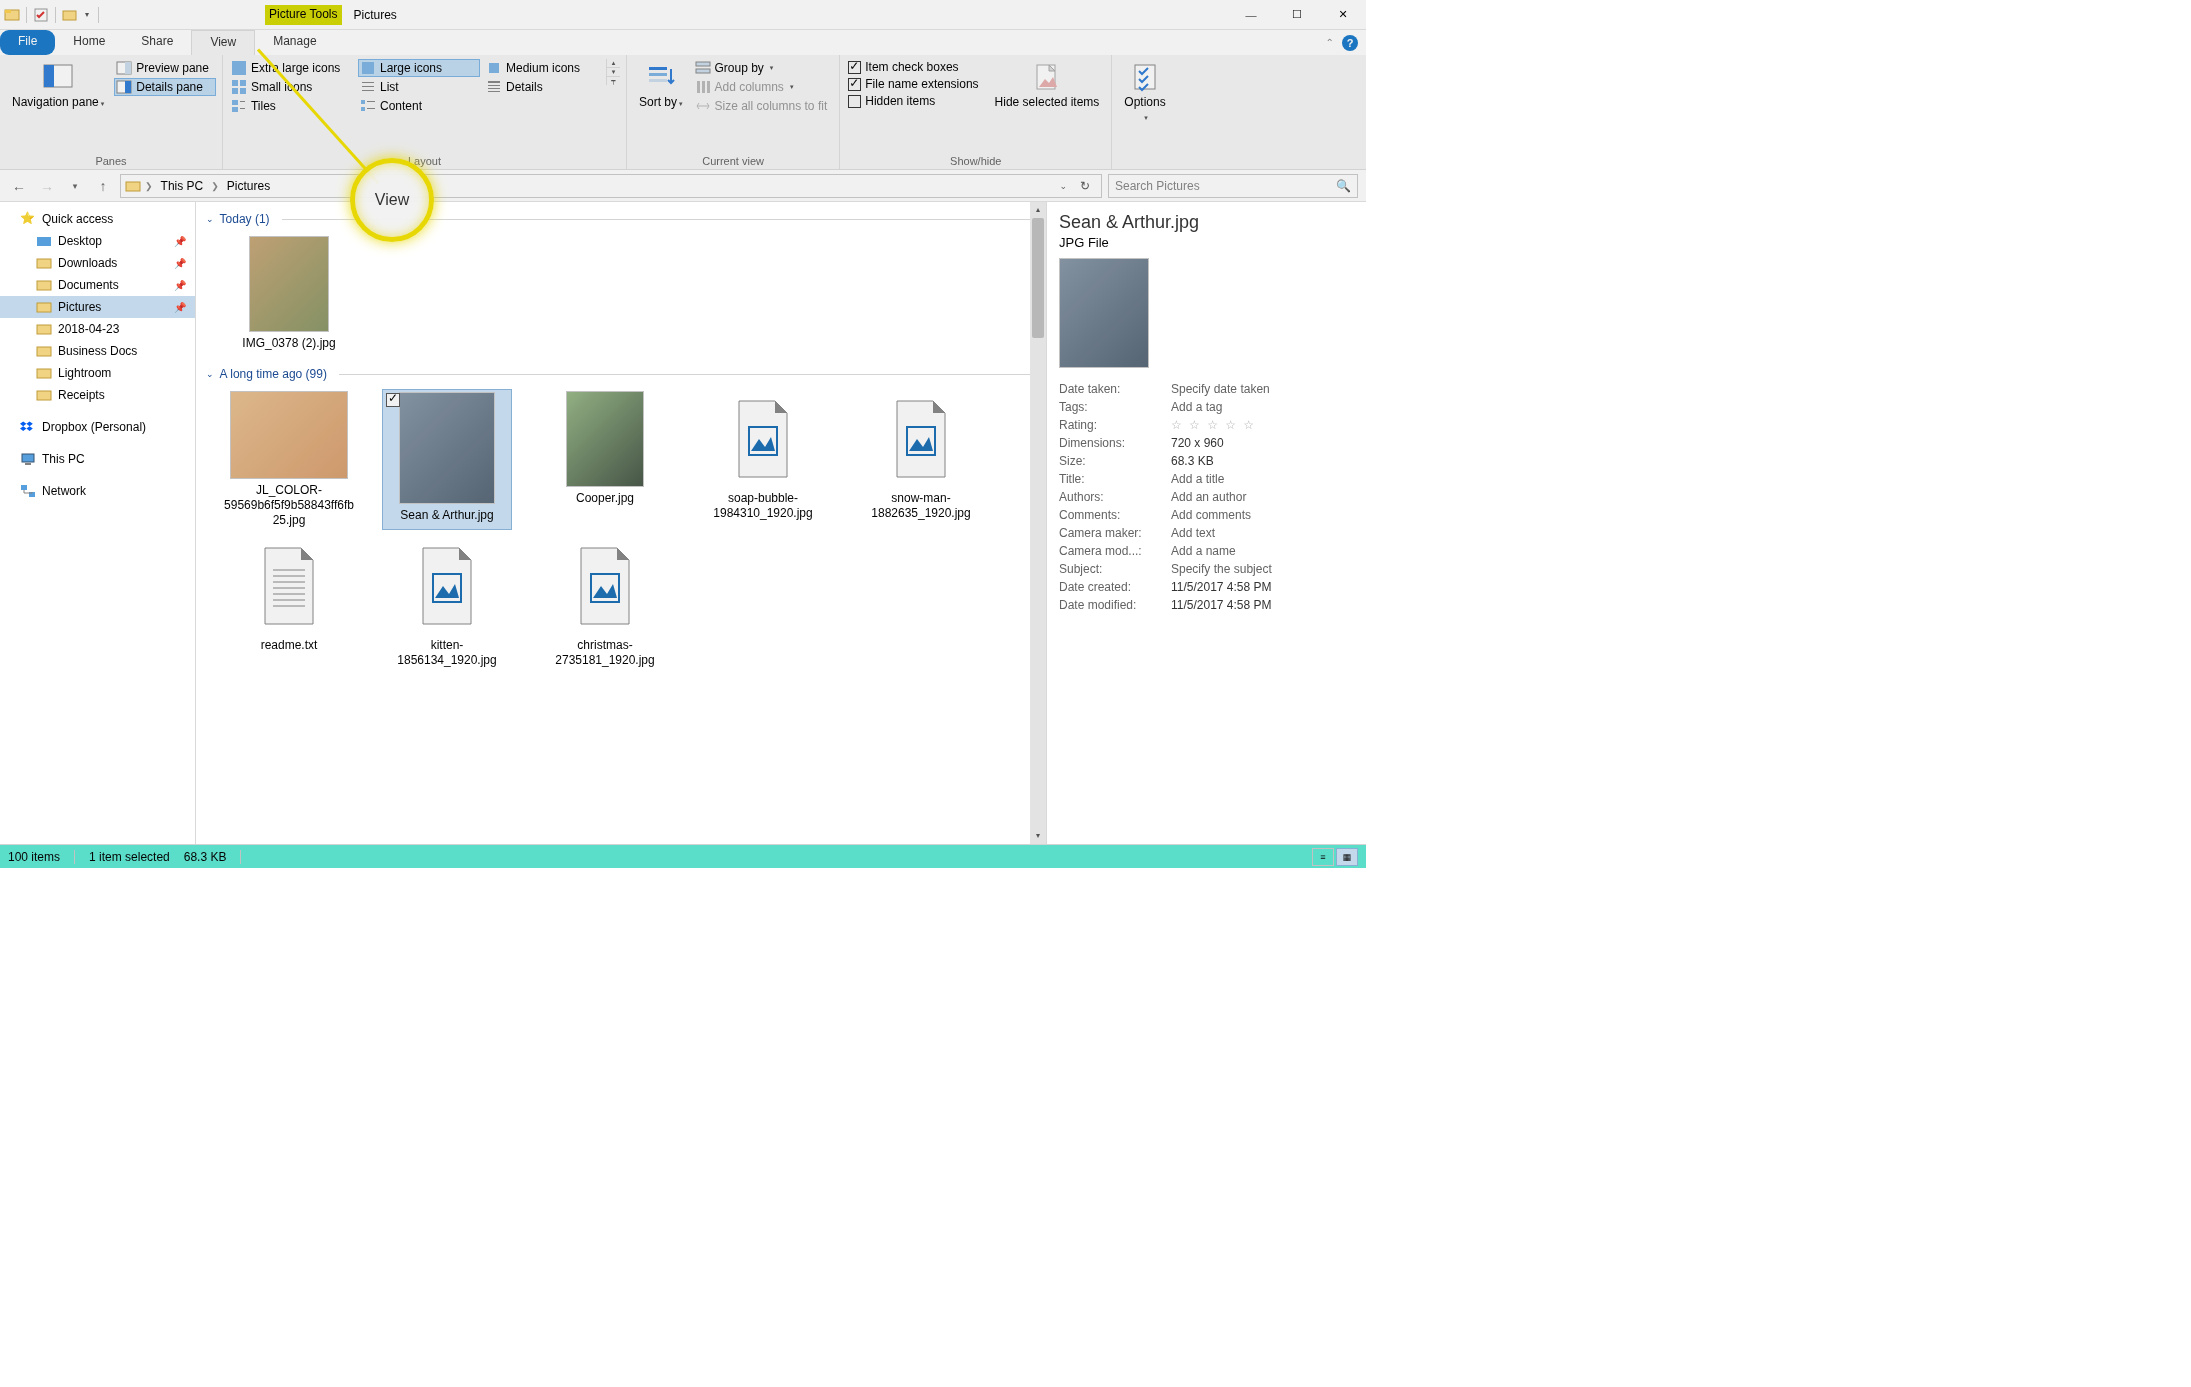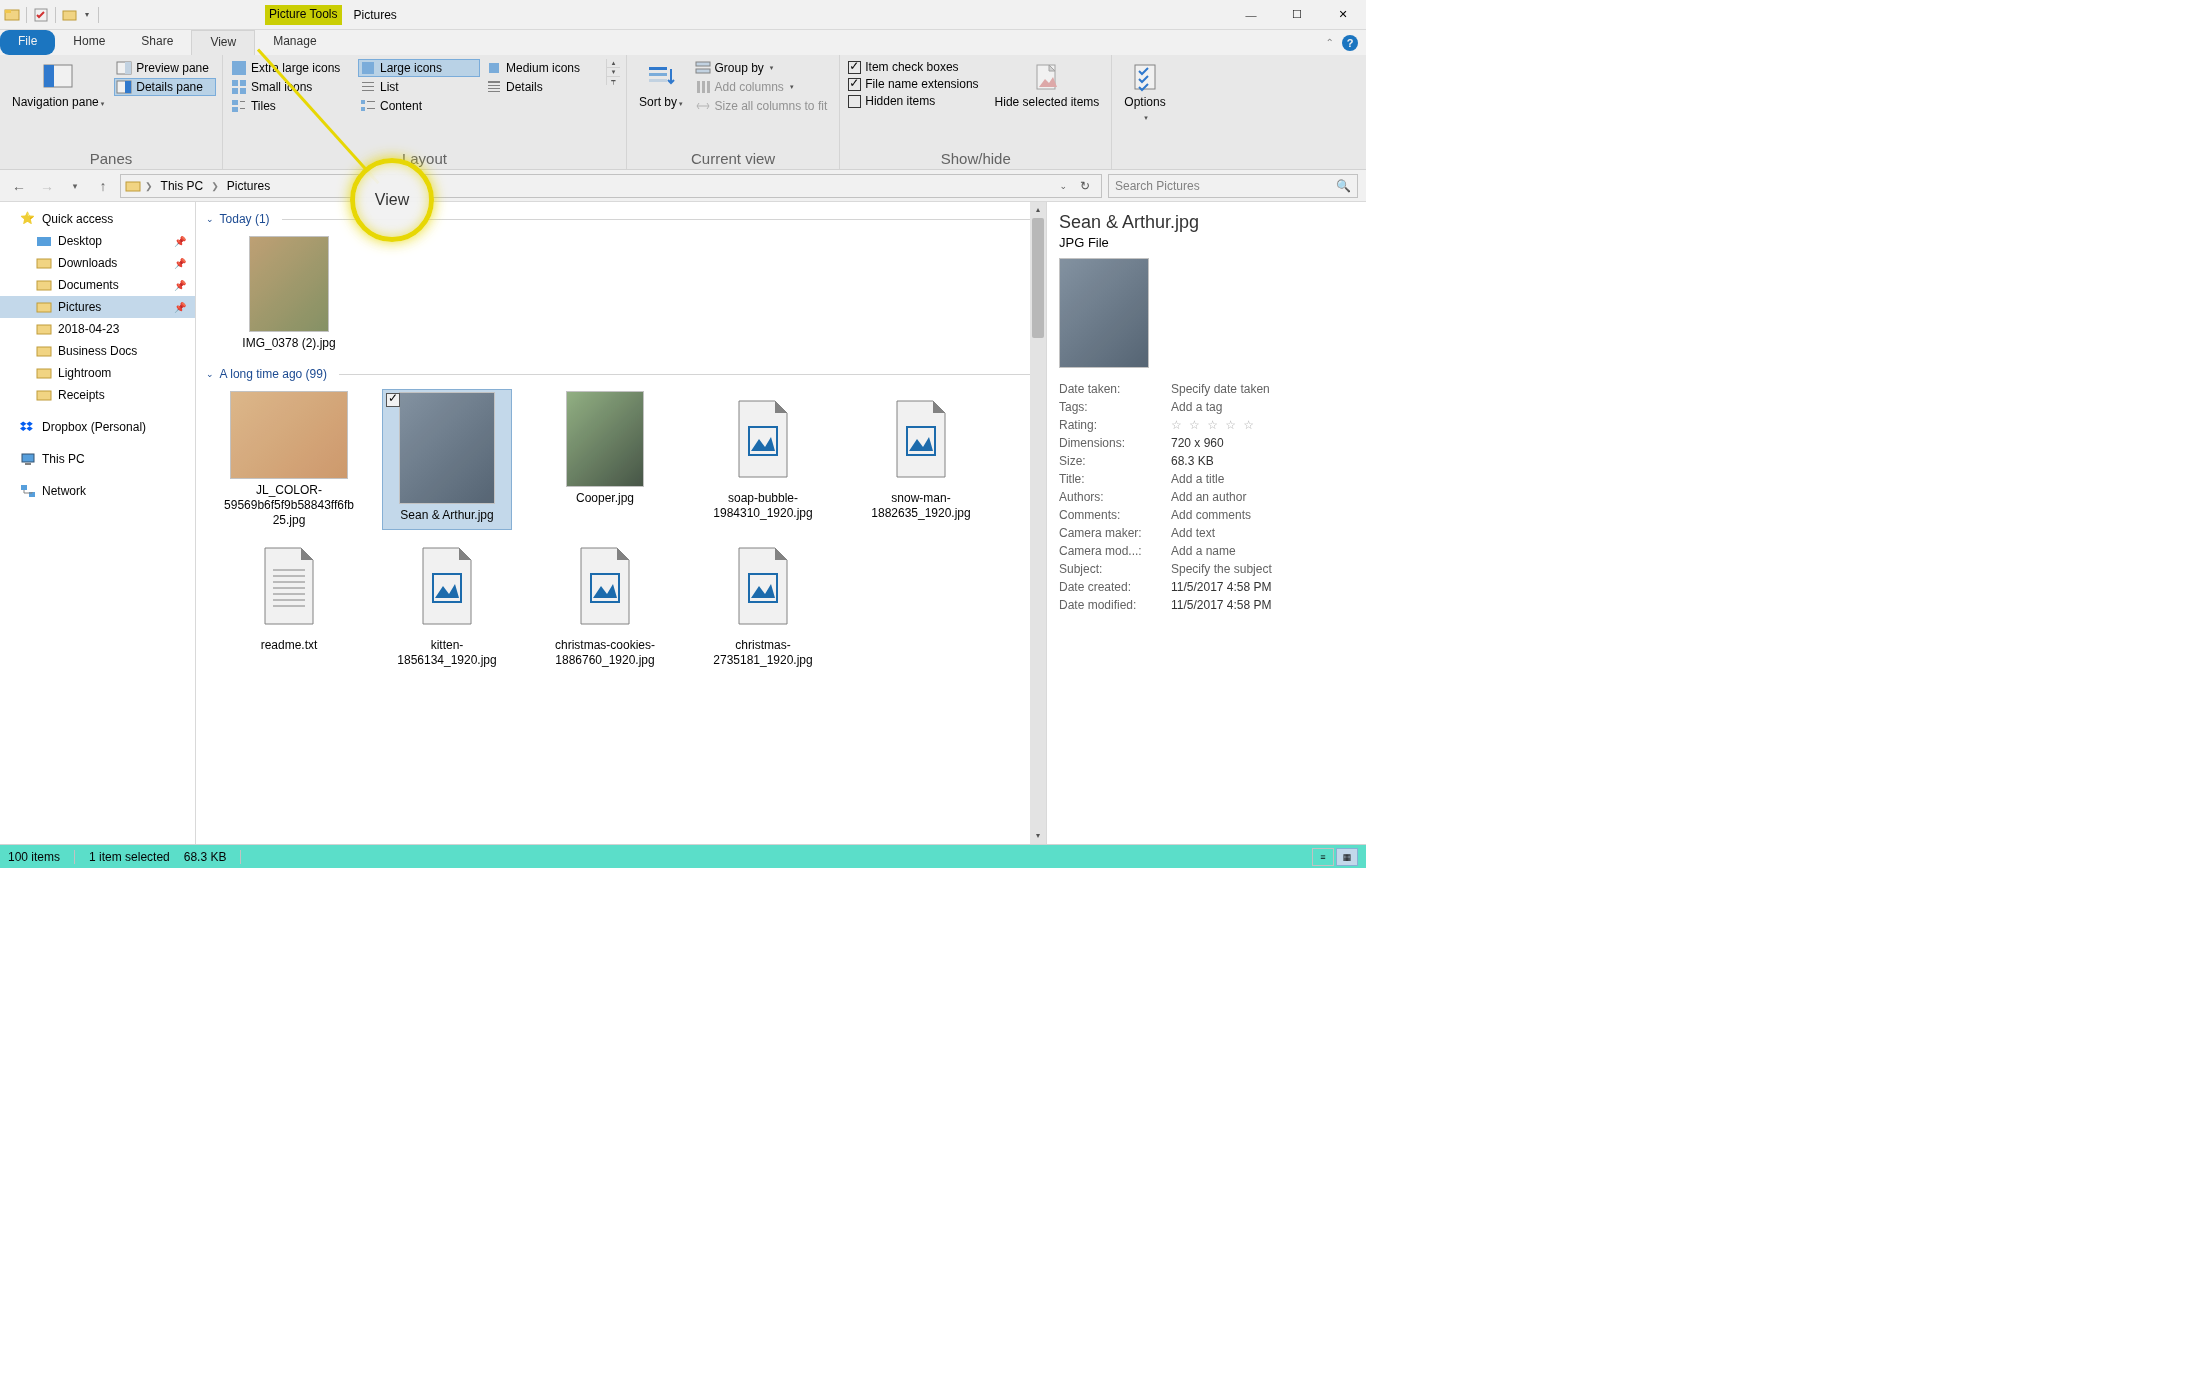--- a/index.html
+++ b/index.html
@@ -24,21 +24,21 @@
 .tab.file { background: #1979ca; color: #fff; border-radius: 9px; }
 .tab.active { background: #f5f5f5; border: 1px solid #ddd; border-bottom: none; }
 .help-area { margin-left: auto; display: flex; align-items: center; padding-right: 8px; gap: 8px; }
 .chev-up { color: #888; font-size: 10px; }
 .help-icon { width: 16px; height: 16px; background: #1979ca; border-radius: 50%; color: #fff; text-align: center; line-height: 16px; font-size: 11px; font-weight: bold; }
 
 
 .ribbon { height: 115px; background: #f5f5f5; border-bottom: 1px solid #ddd; display: flex; }
 .rgroup { border-right: 1px solid #e0e0e0; padding: 4px 6px 2px; display: flex; flex-direction: column; }
 .rgroup-body { flex: 1; display: flex; align-items: flex-start; gap: 4px; }
-.rgroup-lbl { text-align: center; font-size: 15px; color: #666; padding-top: 2px; }
+.rgroup-lbl { text-align: center; font-size: 11px; color: #666; padding-top: 2px; }
 .rbtn-large { display: flex; flex-direction: column; align-items: center; padding: 2px 6px; gap: 2px; }
 .rbtn-large svg, .rbtn-large .ico { width: 32px; height: 32px; }
 .rbtn-lbl { font-size: 12px; text-align: center; line-height: 14px; }
 .rcol { display: flex; flex-direction: column; gap: 1px; }
 .rrow { display: flex; align-items: center; gap: 4px; padding: 1px 6px 1px 2px; font-size: 12px; white-space: nowrap; }
 .rrow.sel { background: #c3ddf3; border: 1px solid #7fb5e6; padding: 0 12px 0 1px; }
 .rrow.dis { color: #999; }
 .rico { width: 16px; height: 16px; display: inline-block; flex-shrink: 0; }
 .chk { width: 13px; height: 13px; border: 1px solid #333; display: inline-block; position: relative; flex-shrink: 0; }
 .chk.on::after { content: "✓"; position: absolute; top: -3px; left: 0px; font-size: 12px; color: #000; }
@@ -541,31 +541,20 @@
           </div>
         <div class="thumb">
             <div class="thumb-ico">
               <svg viewBox="0 0 64 80" width="64" height="80">
                 <path class="fico-page" d="M8 2 h36 l12 12 v64 h-48 z"></path>
                 <path class="fico-fold" d="M44 2 l12 12 h-12 z"></path>
                 <rect x="18" y="28" width="28" height="28" fill="#fff" stroke="#1a6fb5" stroke-width="2"></rect>
                 <path class="fico-mtn" d="M20 52 l8 -12 l6 8 l6 -10 l4 14 z"></path>
               </svg>
             </div>
-            <div class="thumb-lbl">christmas-cookies-1886760_1920.jpg</div>
-          </div>
-        <div class="thumb">
-            <div class="thumb-ico">
-              <svg viewBox="0 0 64 80" width="64" height="80">
-                <path class="fico-page" d="M8 2 h36 l12 12 v64 h-48 z"></path>
-                <path class="fico-fold" d="M44 2 l12 12 h-12 z"></path>
-                <rect x="18" y="28" width="28" height="28" fill="#fff" stroke="#1a6fb5" stroke-width="2"></rect>
-                <path class="fico-mtn" d="M20 52 l8 -12 l6 8 l6 -10 l4 14 z"></path>
-              </svg>
-            </div>
             <div class="thumb-lbl">christmas-2735181_1920.jpg</div>
           </div>
       </div>
     </div>
     <div class="scroll-track">
       <div class="scroll-arr" style="top:0">▴</div>
       <div class="scroll-thumb" style="top:16px;height:120px"></div>
       <div class="scroll-arr" style="bottom:0">▾</div>
     </div>
   </div>

